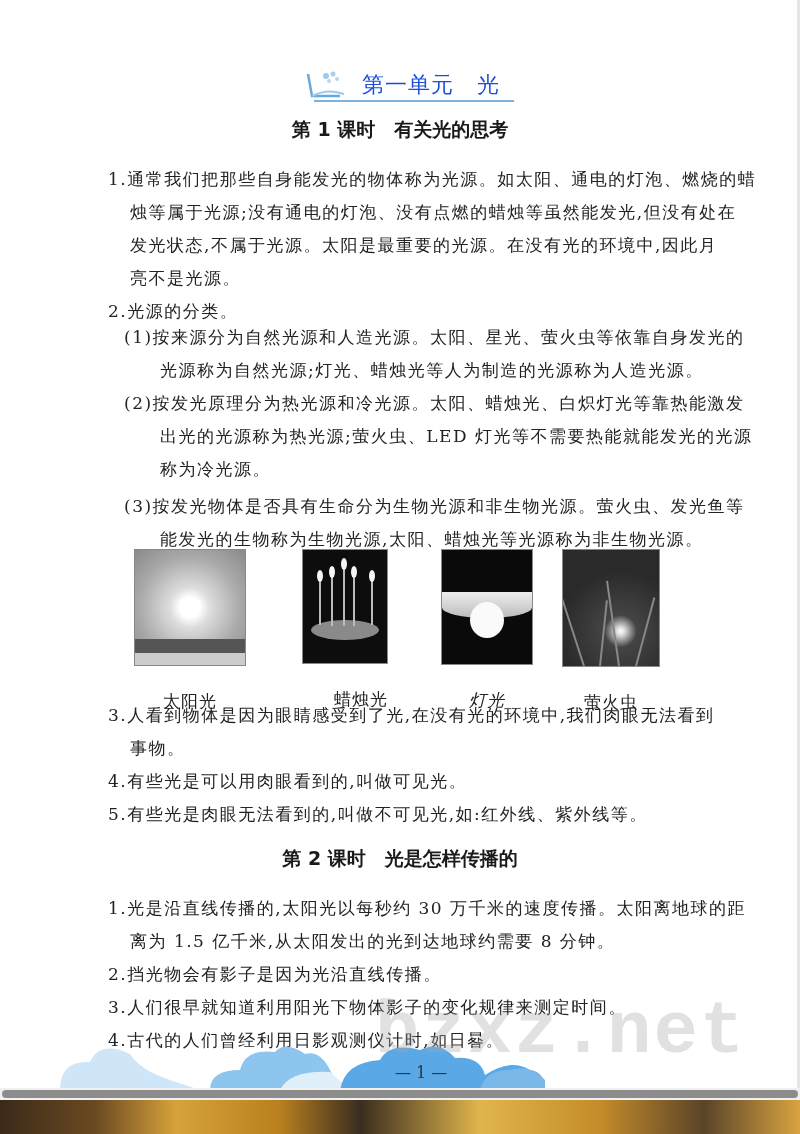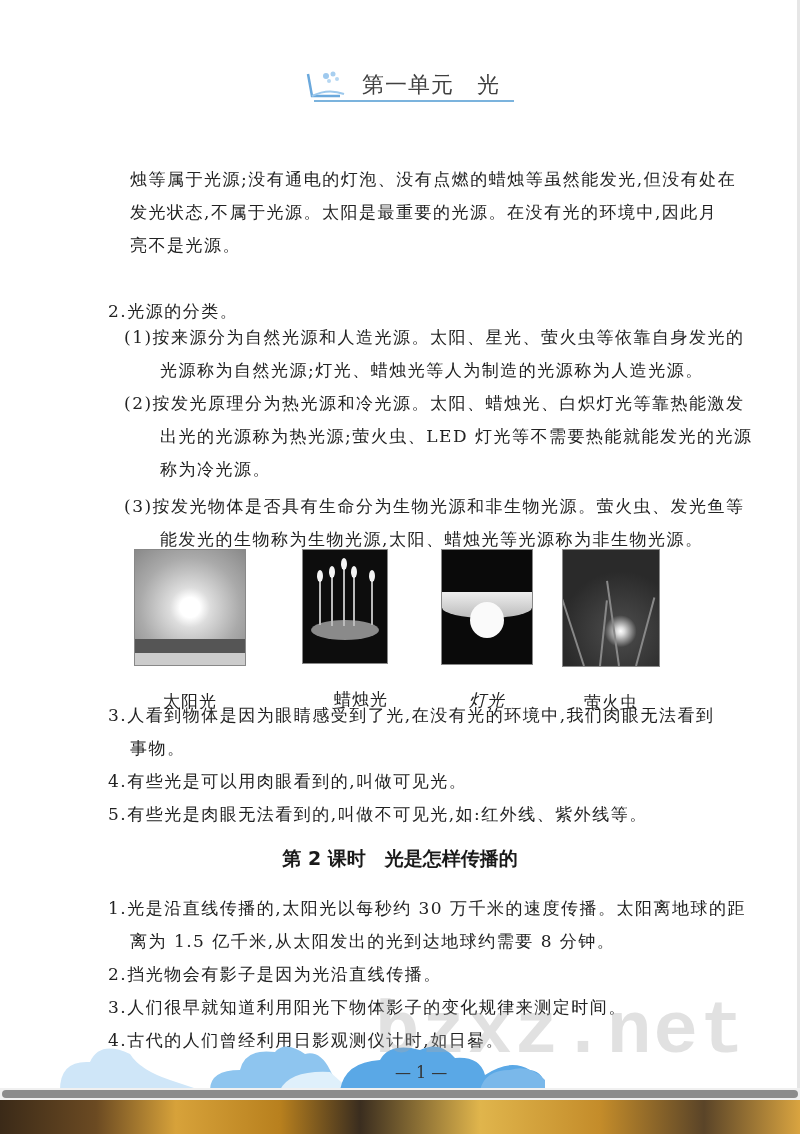--- a/index.html
+++ b/index.html
@@ -9,21 +9,21 @@
       font-family: "DejaVu Serif", "Liberation Serif", serif;
       color: #222;
     }
     .page { position: absolute; left: 0; top: 0; width: 800px; height: 1088px; background: #fff; }
     .right-edge { position: absolute; right: 0; top: 0; width: 3px; height: 1088px; background: #e6e6e6; }
 
     
     .unit-header { position: absolute; left: 300px; top: 66px; width: 215px; height: 40px; }
     .unit-icon { position: absolute; left: 0; top: 0; width: 60px; height: 36px; }
     .unit-title { position: absolute; left: 62px; top: 4px; font-size: 22px; letter-spacing: 1px;
-      font-family: "DejaVu Serif", serif; color: #404040; white-space: pre; }
+      font-family: "DejaVu Serif", serif; color: #1d4ed8; white-space: pre; }
     .unit-underline { position: absolute; left: 14px; top: 34px; width: 200px; height: 2px; background: #7bb3dd; }
 
     .lesson-title { position: absolute; left: 0; width: 800px; text-align: center; font-size: 19px; font-weight: bold;
       font-family: "DejaVu Sans", "Liberation Sans", sans-serif; color: #1a1a1a; white-space: pre; }
     .lesson-1 { top: 117px; }
     .lesson-2 { top: 846px; }
 
     .para { position: absolute; left: 108px; width: 620px; font-size: 17px; line-height: 33px; letter-spacing: 1.5px; color: #222; }
     .sub { position: absolute; left: 124px; width: 600px; font-size: 17px; line-height: 33px; letter-spacing: 1.5px; }
 
@@ -75,22 +75,24 @@
       <path d="M12 30 Q28 22 44 28" stroke="#9cc8ec" stroke-width="2" fill="none"></path>
       <circle cx="26" cy="10" r="3" fill="#9ec9ee"></circle>
       <circle cx="33" cy="8" r="2.5" fill="#a8cff0"></circle>
       <circle cx="29" cy="15" r="2" fill="#b6d7f2"></circle>
       <circle cx="37" cy="13" r="2" fill="#b6d7f2"></circle>
     </svg>
     <div class="unit-title">第一单元　光</div>
     <div class="unit-underline"></div>
   </div>
 
+  <div class="lesson-title lesson-1">第 1 课时　有关光的思考</div>
 
   <div class="para" style="top:163px;">
+    <span class="line"><span>1.</span><span>通常我们把那些自身能发光的物体称为光源。如太阳、通电的灯泡、燃烧的蜡</span></span>
     <span class="line cont">烛等属于光源;没有通电的灯泡、没有点燃的蜡烛等虽然能发光,但没有处在</span>
     <span class="line cont">发光状态,不属于光源。太阳是最重要的光源。在没有光的环境中,因此月</span>
     <span class="line cont">亮不是光源。</span>
   </div>
 
   <div class="para" style="top:295px;">
     <span class="line"><span>2.</span><span>光源的分类。</span></span>
   </div>
 
   <div class="sub" style="top:321px;">

